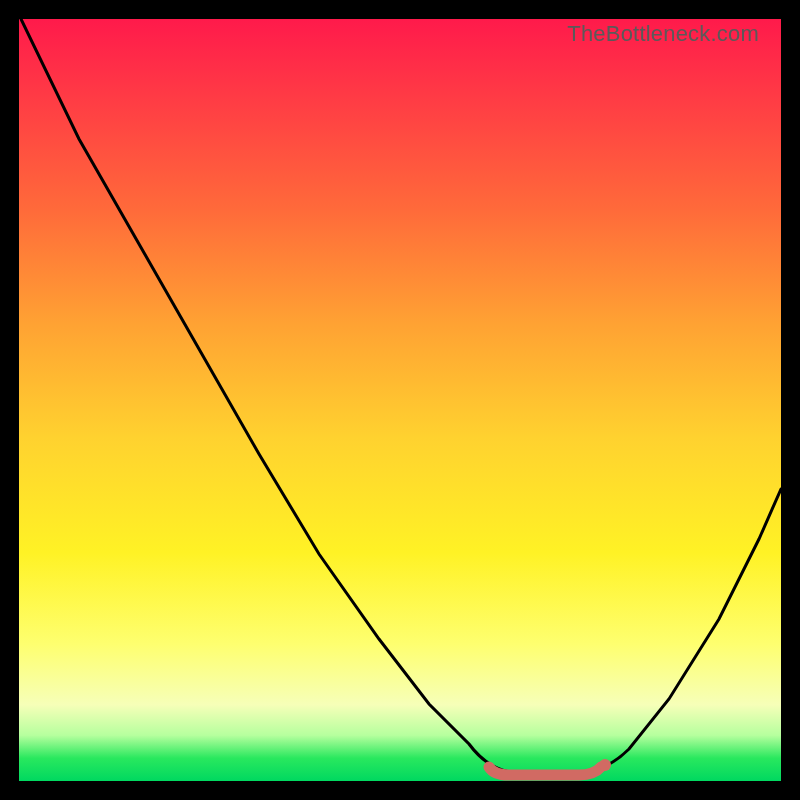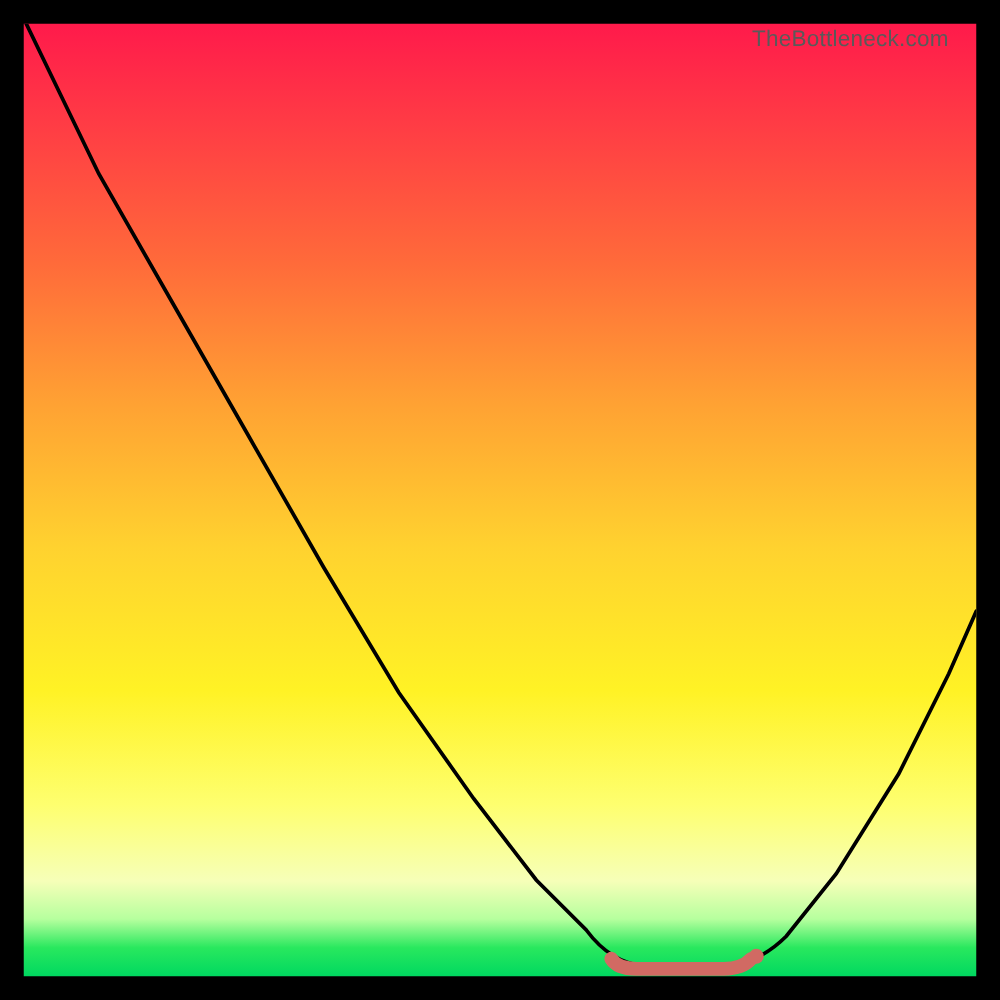--- a/index.html
+++ b/index.html
@@ -38,21 +38,21 @@
       #f6ffb8 90%,
       #b6ff9e 94%,
       #29e85e 97%,
       #00d860 100%
     );
   }
   .watermark {
     position: absolute;
     top: 2px;
     right: 22px;
-    font-size: 18px;
+    font-size: 22px;
     font-weight: 500;
     color: #5a5a5a;
     letter-spacing: 0.2px;
     user-select: none;
   }
   svg.curve {
     position: absolute;
     left: 0;
     top: 0;
     width: 762px;

